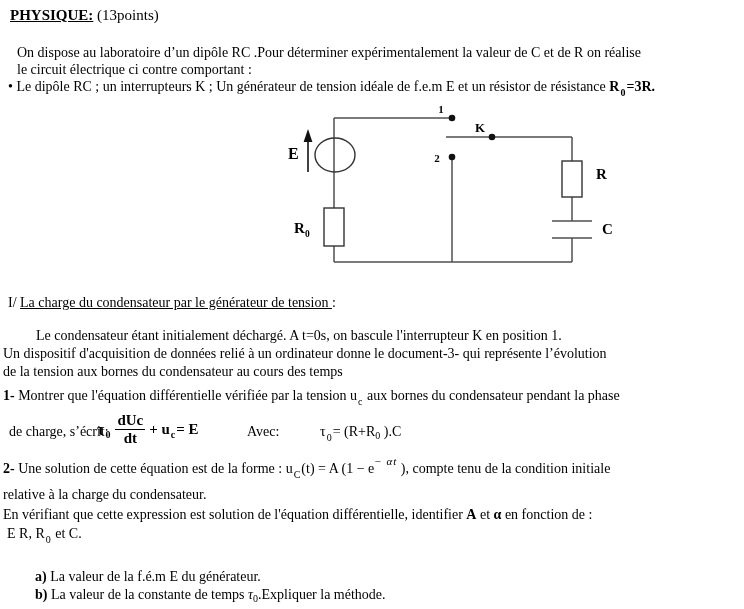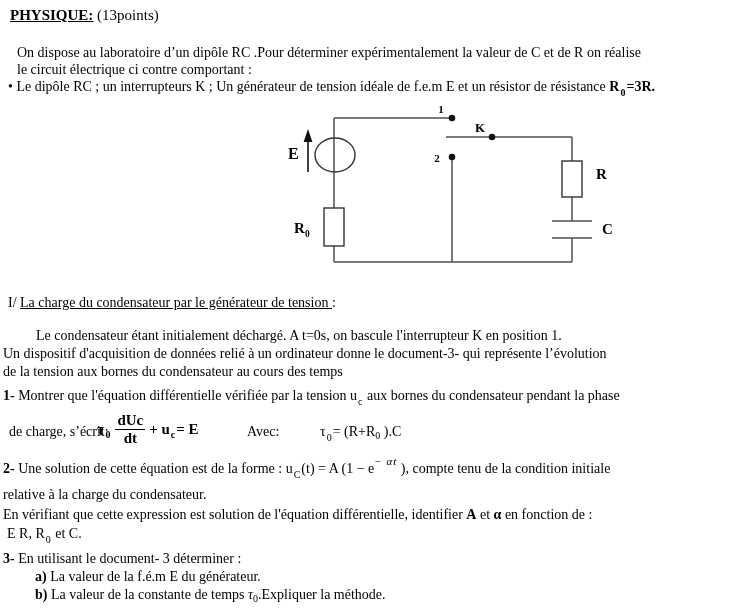--- a/index.html
+++ b/index.html
@@ -107,23 +107,20 @@
     <span class="b">2-</span><span> Une solution de cette équation est de la forme : u</span><span class="sub-deep">C</span><span>(t) = A (1 − e</span><span class="sup-high">− αt</span><span> ), compte tenu de la condition initiale</span>
   </div>
   <div class="line" style="left:3px; top:487px;">relative à la charge du condensateur.</div>
   <div class="line" style="left:3px; top:507px;">
     <span>En vérifiant que cette expression est solution de l'équation différentielle, identifier </span><span class="b">A</span><span> et </span><span class="b">α</span><span> en fonction de :</span>
   </div>
   <div class="line" style="left:7px; top:526px;">
     <span>E R, R</span><span class="sub-deep">0</span><span> et C.</span>
   </div>
 
-  <div class="line" style="left:3px; top:551px;">
-    <span class="b">3-</span><span> En utilisant le document- 3 déterminer :</span>
-  </div>
   <div class="line" style="left:35px; top:569px;">
     <span class="b">a)</span><span> La valeur de la f.é.m E du générateur.</span>
   </div>
   <div class="line" style="left:35px; top:587px;">
     <span class="b">b)</span><span> La valeur de la constante de temps </span><span style="font-style:italic;">τ</span><span class="sub-norm">0</span><span>.Expliquer la méthode.</span>
   </div>
 
 </div>
 
 </body></html>

